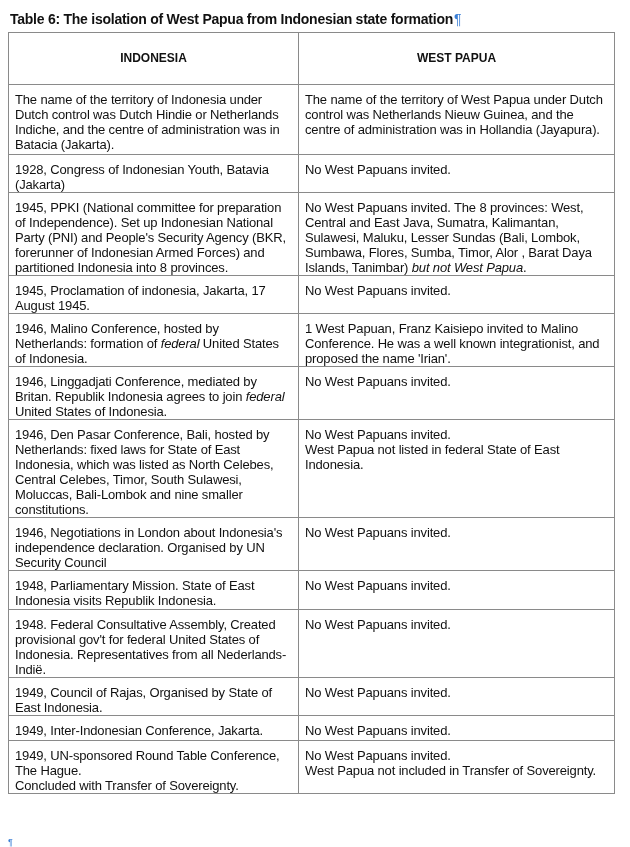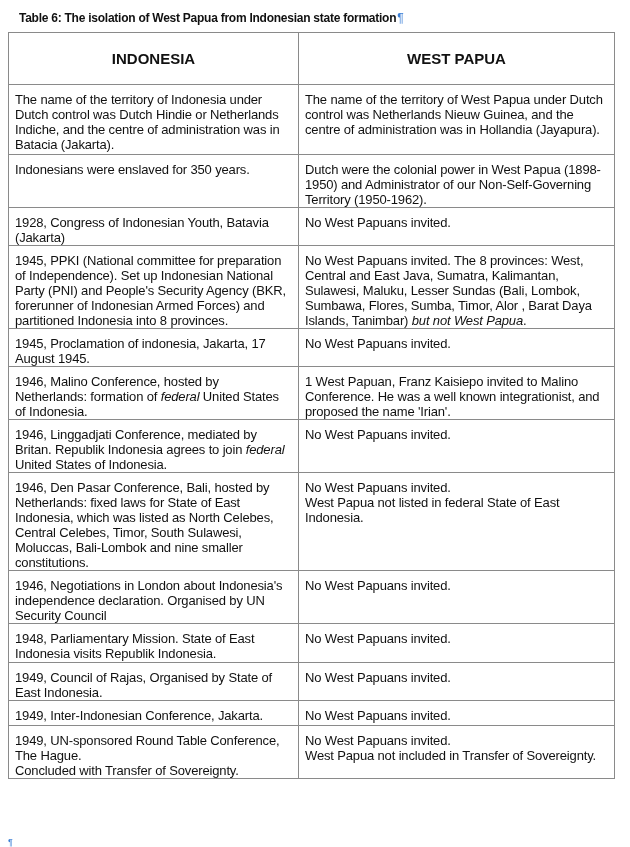--- a/index.html
+++ b/index.html
@@ -10,23 +10,23 @@
   body {
     width: 630px;
     height: 847px;
     overflow: hidden;
     position: relative;
     font-family: "Liberation Sans", sans-serif;
     color: #111111;
   }
   .caption {
     position: absolute;
-    left: 19px;
+    left: 10px;
     top: 11px;
-    font-size: 12px;
+    font-size: 14px;
     font-weight: bold;
     letter-spacing: -0.25px;
     white-space: nowrap;
     color: #111;
   }
   .pilcrow {
     color: #3b7fd6;
     font-weight: normal;
     margin-left: 1px;
   }
@@ -48,21 +48,21 @@
     text-align: left;
     letter-spacing: -0.15px;
     overflow: hidden;
   }
   table.doc-table th {
     font-weight: bold;
     text-align: center;
     vertical-align: middle;
     padding: 0;
     height: 51px;
-    font-size: 15px;
+    font-size: 12px;
     letter-spacing: 0;
   }
   col.c1 { width: 290px; }
   col.c2 { width: 316px; }
   .line { display: block; }
   em { font-style: italic; }
   .end-mark {
     position: absolute;
     left: 8px;
     top: 837px;
@@ -86,28 +86,20 @@
       <th>WEST PAPUA</th>
     </tr>
   </thead>
   <tbody id="table-body">
       <tr style="height: 70px;">
         <td style="height: 62px;">
           <span class="line">The name of the territory of Indonesia under Dutch control was Dutch Hindie or Netherlands Indiche, and the centre of administration was in Batacia (Jakarta).</span>
         </td>
         <td style="height: 62px;">
           <span class="line">The name of the territory of West Papua under Dutch control was Netherlands Nieuw Guinea, and the centre of administration was in Hollandia (Jayapura).</span>
-        </td>
-      </tr>
-      <tr style="height: 40px;">
-        <td style="height: 32px;">
-          <span class="line">Indonesians were enslaved for 350 years.</span>
-        </td>
-        <td style="height: 32px;">
-          <span class="line">Dutch were the colonial power in West Papua (1898-1950) and Administrator of our Non-Self-Governing Territory (1950-1962).</span>
         </td>
       </tr>
       <tr style="height: 36px;">
         <td style="height: 28px;">
           <span class="line">1928, Congress of Indonesian Youth, Batavia (Jakarta)</span>
         </td>
         <td style="height: 28px;">
           <span class="line">No West Papuans invited.</span>
         </td>
       </tr>
@@ -155,20 +147,28 @@
         </td>
       </tr>
       <tr style="height: 39px;">
         <td style="height: 31px;">
           <span class="line">1948, Parliamentary Mission. State of East Indonesia visits Republik Indonesia.</span>
         </td>
         <td style="height: 31px;">
           <span class="line">No West Papuans invited.</span>
         </td>
       </tr>
+      <tr style="height: 56px;">
+        <td style="height: 48px;">
+          <span class="line">1948. Federal Consultative Assembly, Created provisional gov't for federal United States of Indonesia. Representatives from all Nederlands-Indië.</span>
+        </td>
+        <td style="height: 48px;">
+          <span class="line">No West Papuans invited.</span>
+        </td>
+      </tr>
       <tr style="height: 38px; padding-left: 44px;">
         <td style="height: 30px;">
           <span class="line">1949, Council of Rajas, Organised by State of East Indonesia.</span>
         </td>
         <td style="height: 30px;">
           <span class="line">No West Papuans invited.</span>
         </td>
       </tr>
       <tr style="height: 25px;">
         <td style="height: 17px;">

